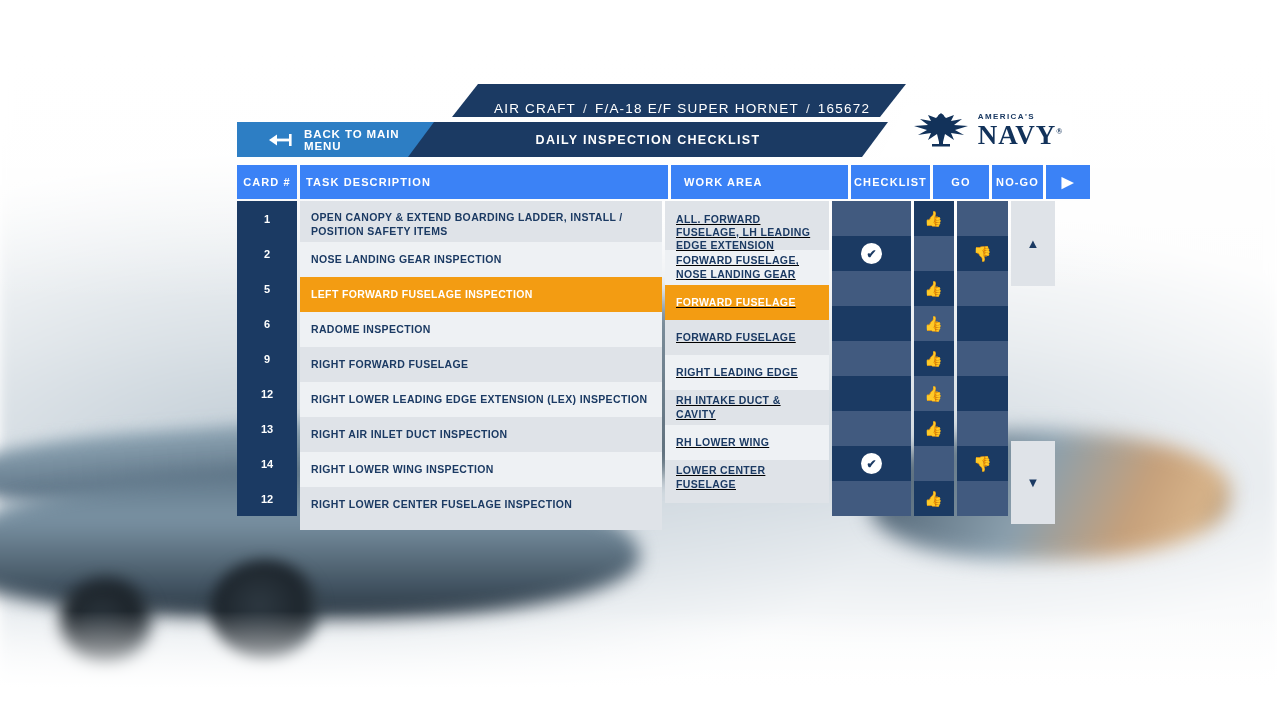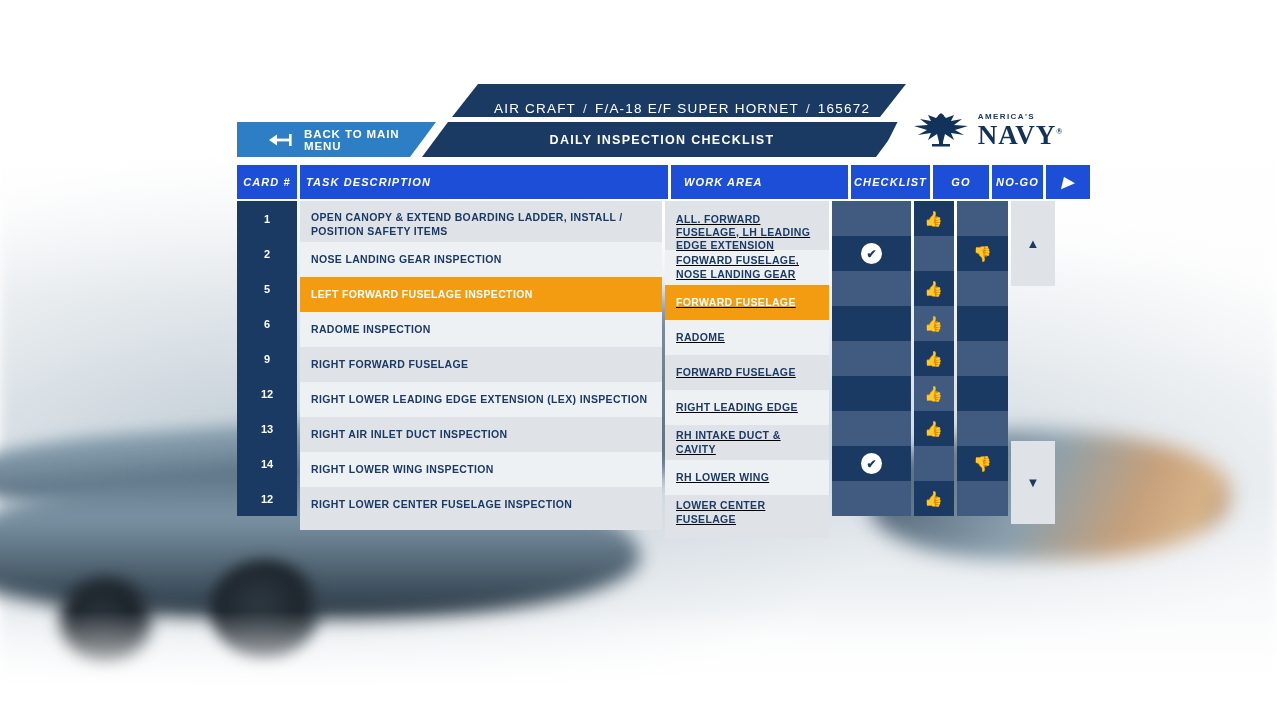--- a/index.html
+++ b/index.html
@@ -146,21 +146,21 @@
     clip-path: polygon(0 0, 100% 0, calc(100% - 26px) 100%, 0 100%);
     font-size: 11.5px;
     letter-spacing: 0.9px;
     font-weight: 700;
     cursor: pointer;
   }
   .back-btn svg { display: block; }
 
   .checklist-bar {
     position: absolute;
-    left: 422px;
+    left: 408px;
     top: 122px;
     width: 480px;
     height: 35px;
     background: #1b3a63;
     color: #ffffff;
     display: flex;
     align-items: center;
     justify-content: center;
     clip-path: polygon(26px 0, 100% 0, calc(100% - 26px) 100%, 0 100%);
     font-size: 12.5px;
@@ -209,29 +209,28 @@
     position: absolute;
     left: 237px;
     top: 165px;
   }
   .thead {
     display: flex;
     gap: 3px;
     align-items: stretch;
   }
   .th {
-    background: #1d4ed8;
+    background: #3b82f6;
     color: #ffffff;
     height: 34px;
     display: flex;
     align-items: center;
     font-size: 11px;
     font-weight: 700;
     letter-spacing: 1.1px;
-    font-style: italic;
   }
   .th-card { width: 60px; justify-content: center; }
   .th-task { width: 362px; padding-left: 6px; }
   .th-work { width: 164px; padding-left: 13px; }
   .th-cor  { width: 79px; justify-content: center; }
   .th-go   { width: 56px; justify-content: center; }
   .th-nogo { width: 51px; justify-content: center; }
   .th-play { width: 44px; justify-content: center; font-size: 15px; cursor: pointer; }
 
   .tbody {
@@ -418,21 +417,20 @@
         <div class="cell alt">RIGHT LOWER LEADING EDGE EXTENSION (LEX) INSPECTION</div>
         <div class="cell">RIGHT AIR INLET DUCT INSPECTION</div>
         <div class="cell alt">RIGHT LOWER WING INSPECTION</div>
         <div class="cell">RIGHT LOWER CENTER FUSELAGE INSPECTION</div>
       </div>
 
       <div class="col-work">
         <div class="cell">ALL. FORWARD FUSELAGE, LH LEADING EDGE EXTENSION</div>
         <div class="cell alt">FORWARD FUSELAGE, NOSE LANDING GEAR</div>
         <div class="cell sel">FORWARD FUSELAGE</div>
-        <div class="cell alt">RADOME</div>
         <div class="cell">FORWARD FUSELAGE</div>
         <div class="cell alt">RIGHT LEADING EDGE</div>
         <div class="cell">RH INTAKE DUCT &amp; CAVITY</div>
         <div class="cell alt">RH LOWER WING</div>
         <div class="cell">LOWER CENTER FUSELAGE</div>
       </div>
 
       <div class="col-cor">
         <div class="cell alt"></div>
         <div class="cell">

